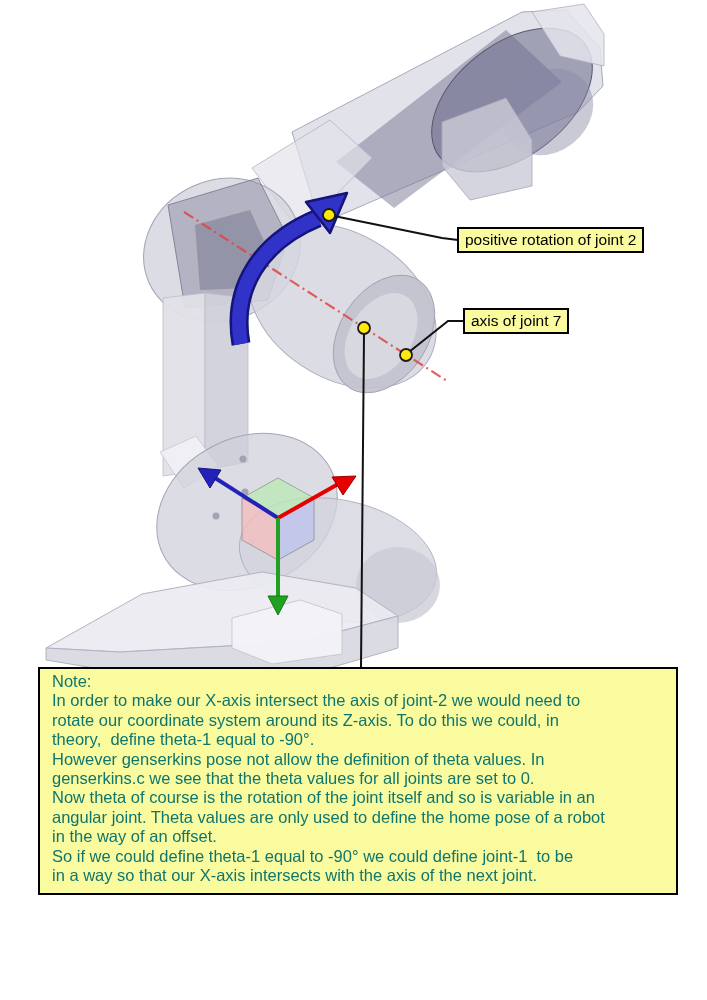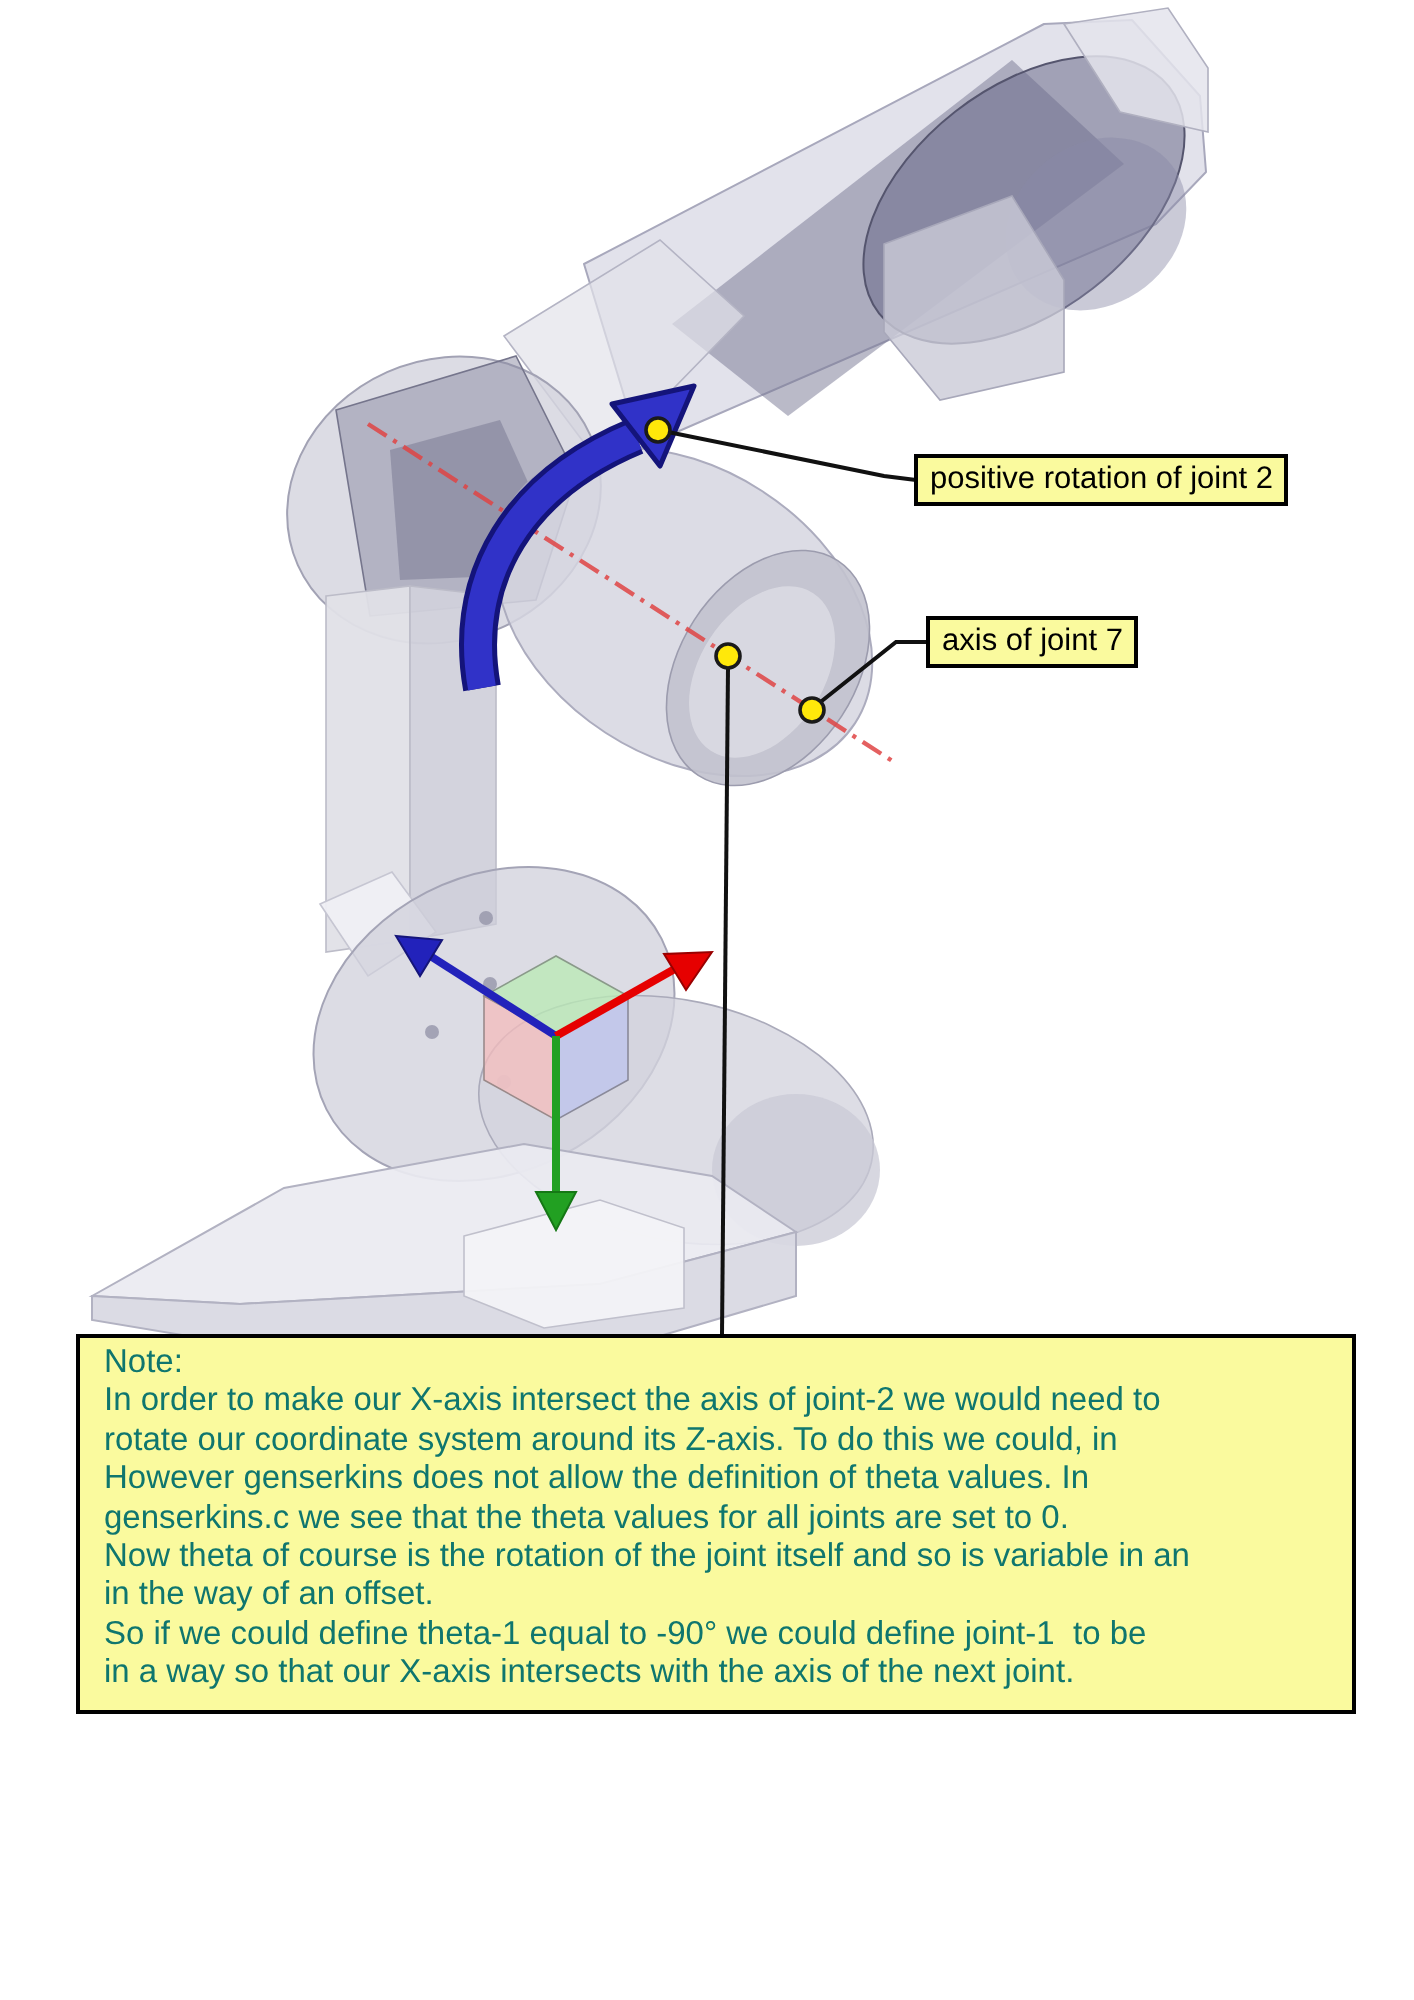--- a/index.html
+++ b/index.html
@@ -104,22 +104,24 @@
 
   <div id="label-positive-rotation" class="callout-label">positive rotation of joint 2</div>
 
   <div id="label-axis" class="callout-label">axis of joint 7</div>
 
   <div id="note-box">
     <div class="note-line">Note:</div>
     <div>
         <div class="note-line">In order to make our X-axis intersect the axis of joint-2 we would need to</div>
         <div class="note-line">rotate our coordinate system around its Z-axis. To do this we could, in</div>
-        <div class="note-line">However genserkins does not allow the definition of theta values. In</div>
+        <div class="note-line">theory,  define theta-1 equal to -90°.</div>
+        <div class="note-line">However genserkins pose not allow the definition of theta values. In</div>
         <div class="note-line">genserkins.c we see that the theta values for all joints are set to 0.</div>
         <div class="note-line">Now theta of course is the rotation of the joint itself and so is variable in an</div>
+        <div class="note-line">angular joint. Theta values are only used to define the home pose of a robot</div>
         <div class="note-line">in the way of an offset.</div>
         <div class="note-line">So if we could define theta-1 equal to -90° we could define joint-1  to be</div>
         <div class="note-line">in a way so that our X-axis intersects with the axis of the next joint.</div>
       </div>
   </div>
 
 </div>
 
 </body></html>

